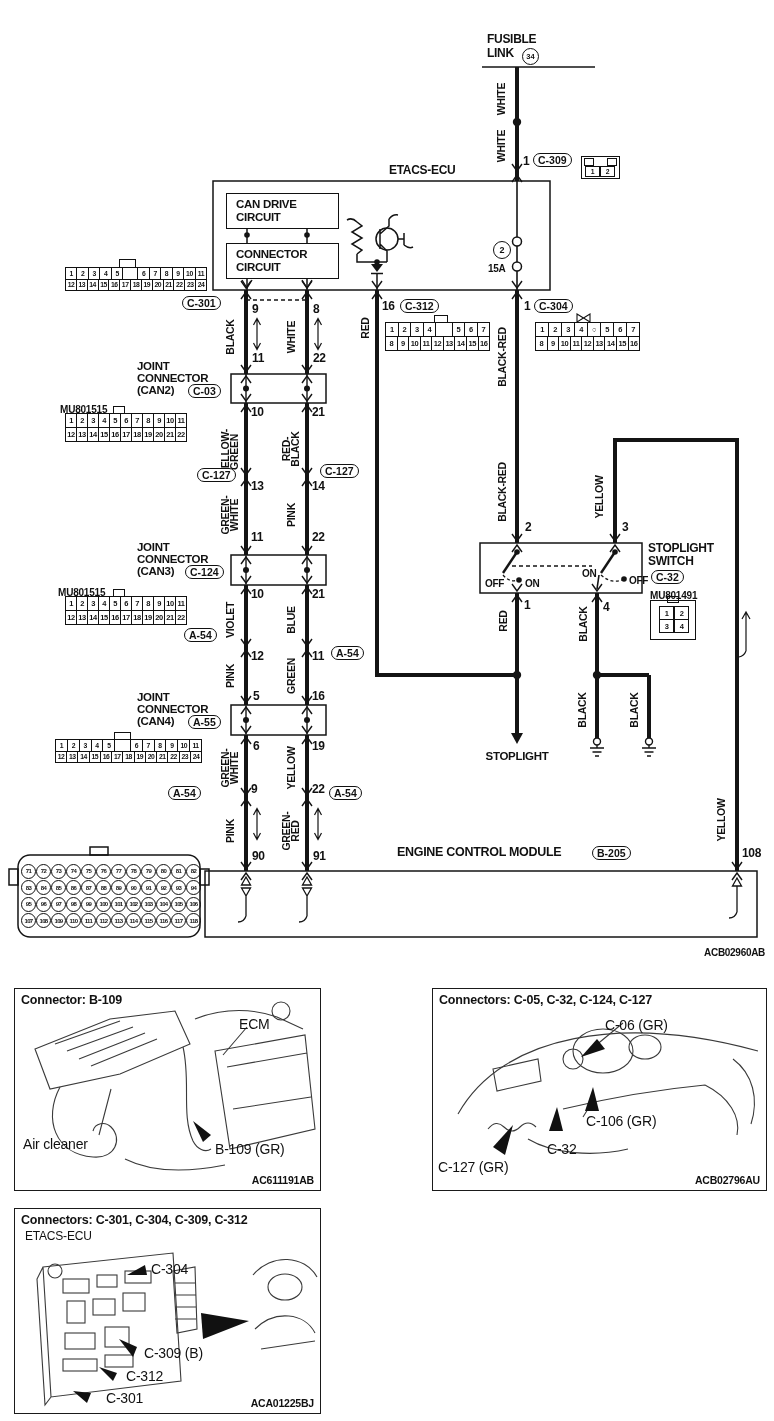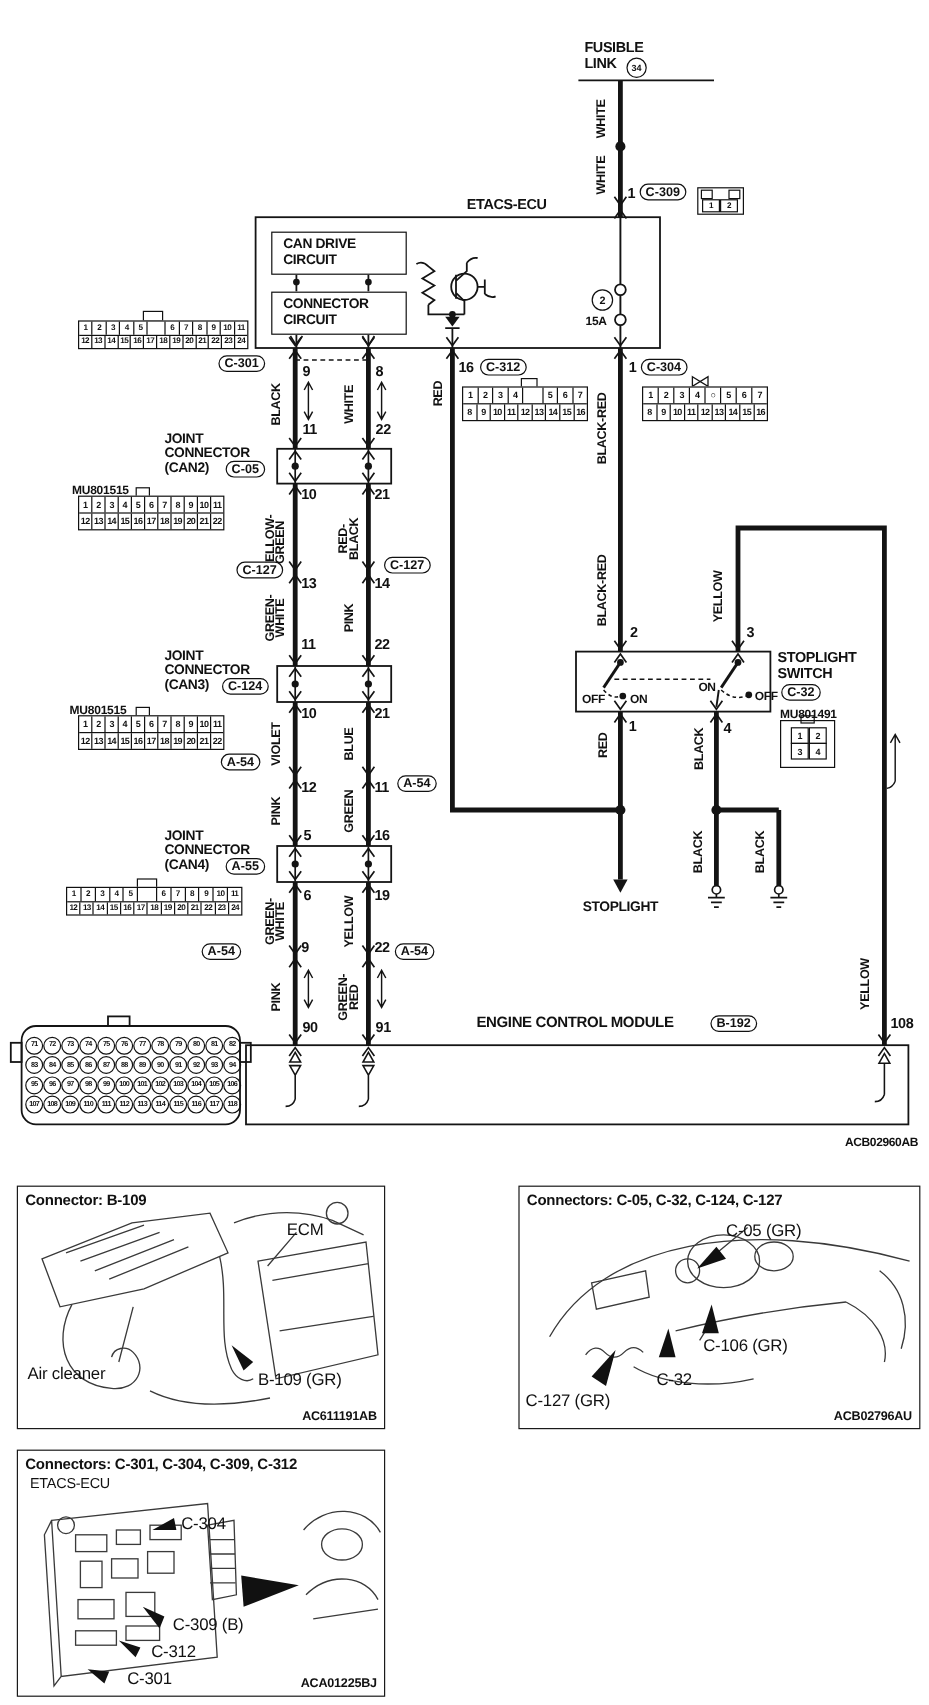--- a/index.html
+++ b/index.html
@@ -323,21 +323,21 @@
     </div>
   <div class="vl" style="left:473px;top:351px;width:60px;height:12px;">
       <div>BLACK-RED</div>
     </div>
   <span class="lbl" style="left:252px;top:352px;">11</span>
   <span class="lbl" style="left:313px;top:352px;">22</span>
 
   <span class="lbl t11" style="left:137px;top:360px;">JOINT</span>
   <span class="lbl t11" style="left:137px;top:372px;">CONNECTOR</span>
   <span class="lbl t11" style="left:137px;top:384px;">(CAN2)</span>
-  <span class="oval" style="left:188px;top:384px;">C-05</span>
+  <span class="oval" style="left:188px;top:384px;">C-03</span>
   <span class="lbl t85" style="left:60px;top:403px;">MU801515</span>
   <div class="tab" style="left:113px;top:406px;width:10px;height:7px;"></div>
   <div class="ptable mt" style="left:65px;top:413px;width:120px;">
     <div class="prow">
         <span class="pcell">1</span>
         <span class="pcell">2</span>
         <span class="pcell">3</span>
         <span class="pcell">4</span>
         <span class="pcell">5</span>
         <span class="pcell">6</span>
@@ -546,21 +546,21 @@
   <div class="vl" style="left:553px;top:704px;width:60px;height:12px;">
       <div>BLACK</div>
     </div>
   <div class="vl" style="left:605px;top:704px;width:60px;height:12px;">
       <div>BLACK</div>
     </div>
 
   <span class="lbl t11" style="left:477px;top:750px;width:80px;text-align:center;">STOPLIGHT</span>
 
   <span class="lbl" style="left:397px;top:846px;font-size:12.5px;">ENGINE CONTROL MODULE</span>
-  <span class="oval" style="left:592px;top:846px;">B-192</span>
+  <span class="oval" style="left:592px;top:846px;">B-205</span>
   <span class="lbl" style="left:742px;top:847px;">108</span>
   <div class="vl" style="left:692px;top:814px;width:60px;height:12px;">
       <div>YELLOW</div>
     </div>
   <div class="ecmgrid" style="left:21px;top:863px;">
       <span class="ecmpin">71</span>
       <span class="ecmpin">72</span>
       <span class="ecmpin">73</span>
       <span class="ecmpin">74</span>
       <span class="ecmpin">75</span>
@@ -642,21 +642,21 @@
       <path d="M95,150 C120,165 160,168 195,160"></path>
       <path d="M55,140 q8,-10 16,-2 q8,8 16,0 q8,-8 16,0"></path>
       <path d="M300,70 C320,85 326,110 318,135"></path>
       <path d="M190,34 L156,62 M150,128 L160,112"></path>
       <polygon points="148,68 164,50 172,60" fill="#111" stroke="none"></polygon>
       <polygon points="160,98 152,122 166,122" fill="#111" stroke="none"></polygon>
       <polygon points="124,118 116,142 130,142" fill="#111" stroke="none"></polygon>
       <polygon points="80,136 60,158 72,166" fill="#111" stroke="none"></polygon>
     </svg>
     <span class="ptitle">Connectors: C-05, C-32, C-124, C-127</span>
-    <span class="plab" style="left:172px;top:28px;">C-05 (GR)</span>
+    <span class="plab" style="left:172px;top:28px;">C-06 (GR)</span>
     <span class="plab" style="left:153px;top:124px;">C-106 (GR)</span>
     <span class="plab" style="left:114px;top:152px;">C-32</span>
     <span class="plab" style="left:5px;top:170px;">C-127 (GR)</span>
     <span class="pcode">ACB02796AU</span>
   </div>
 
   <div class="panel" style="left:14px;top:1208px;width:305px;height:204px;">
     <svg width="305" height="204" viewBox="0 0 305 204" stroke="#3a3a3a" fill="none" stroke-width="1.1">
       <path d="M28,58 L158,44 L166,172 L36,188 Z M28,58 L22,70 L30,196 L36,188"></path>
       <circle cx="40" cy="62" r="7"></circle>

